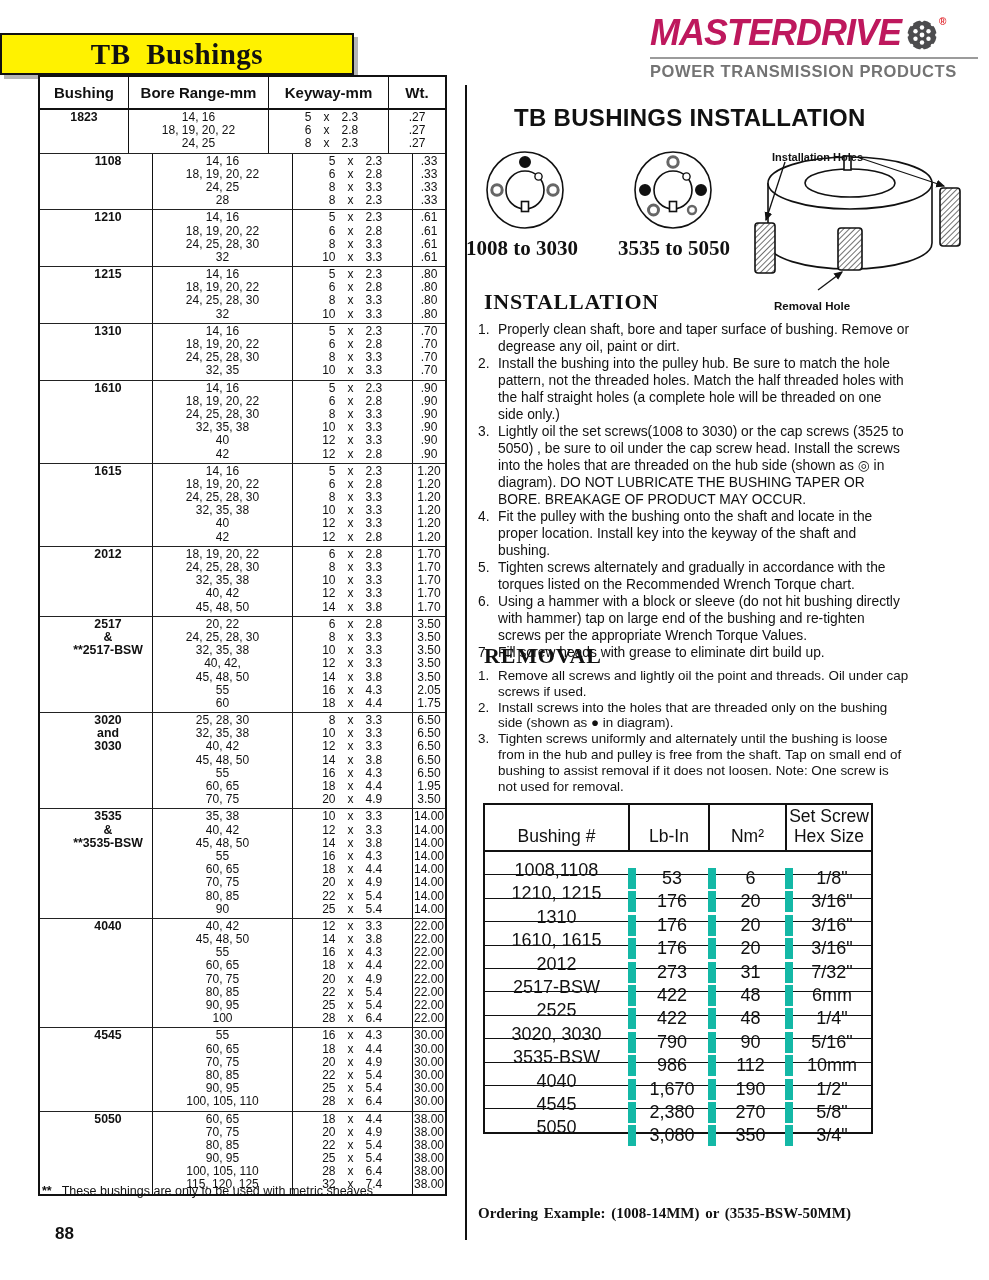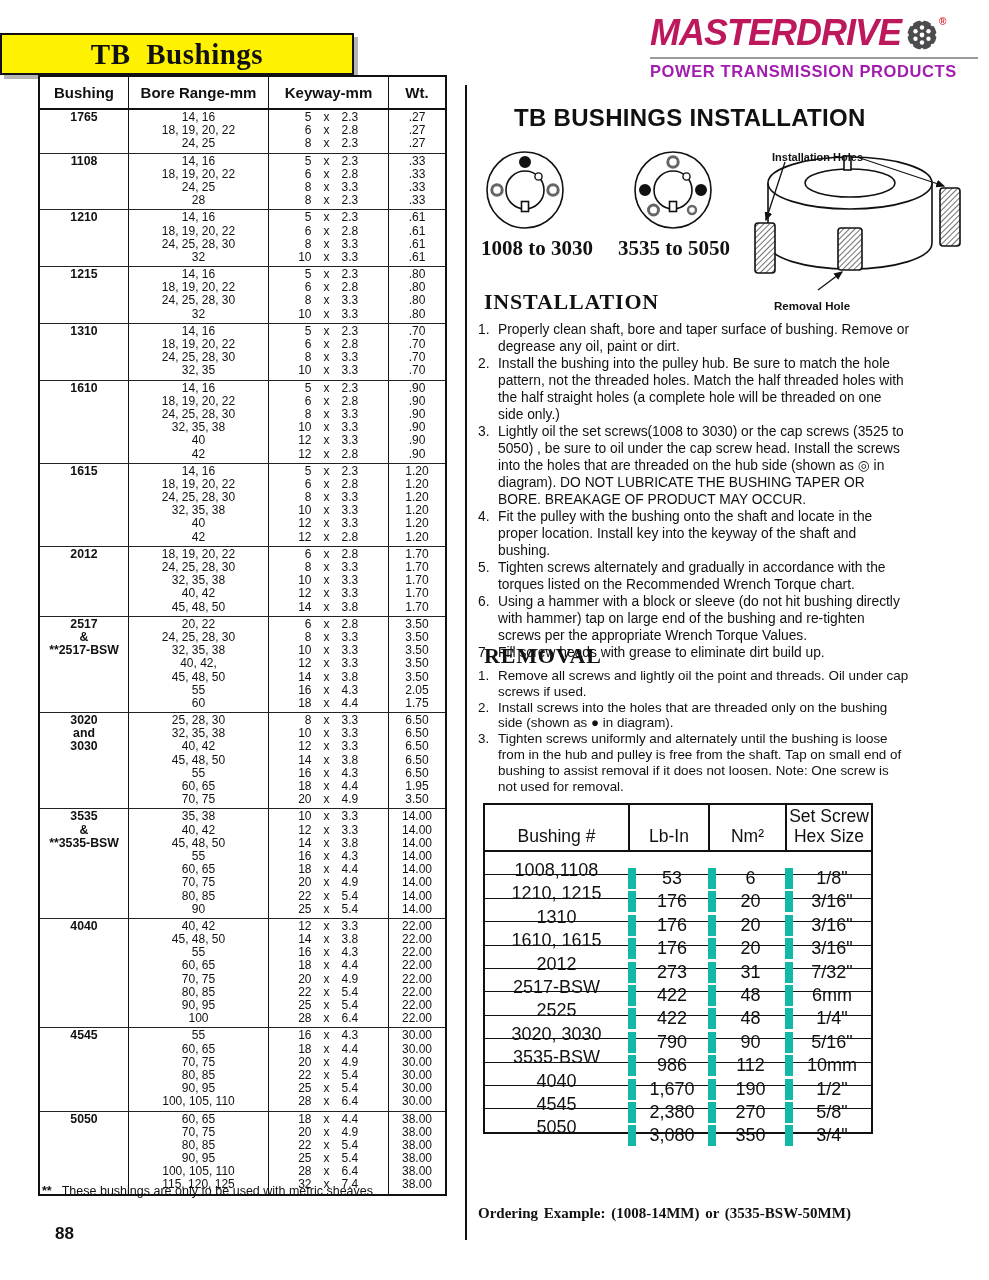--- a/index.html
+++ b/index.html
@@ -10,51 +10,51 @@
   .banner{position:absolute;left:0;top:33px;width:350px;height:38px;background:#fff200;
           border:2px solid #111;box-shadow:4px 4px 0 #b5b5b5;display:flex;align-items:center;justify-content:center;}
   .banner .t{font-family:"Liberation Serif",serif;font-weight:bold;font-size:29px;word-spacing:8px;letter-spacing:.5px;}
 
   .logo{position:absolute;left:650px;top:14px;width:328px;}
   .logo-row{display:flex;align-items:flex-start;justify-content:flex-start;}
   .brand{font-style:italic;font-weight:bold;font-size:36px;line-height:38px;color:#be185d;letter-spacing:-1px;white-space:nowrap;}
   .sprocket{margin-left:4px;margin-top:4px;}
   .reg{color:#e02128;font-size:10px;font-weight:bold;margin-top:2px;}
   .logo-rule{height:2px;background:#9b9b9b;margin:1px 0 3px 0;}
-  .tagline{font-weight:bold;font-size:16.5px;letter-spacing:.6px;color:#a21caf;white-space:nowrap;}
+  .tagline{font-weight:bold;font-size:16.5px;letter-spacing:.6px;color:#737373;white-space:nowrap;}
 
   
   .btable{position:absolute;left:38px;top:75px;width:405px;border:2px solid #111;background:#fff;}
   .bt-header{display:grid;grid-template-columns:88px 140px 120px 1fr;border-bottom:2px solid #111;}
   .bt-header>div{height:31px;display:flex;align-items:center;justify-content:center;
                  font-weight:bold;font-size:15px;}
   .bt-header>div+div{border-left:1.5px solid #111;}
   .tgroup{display:grid;grid-template-columns:88px 140px 120px 1fr;}
-  .tgroup+.tgroup{border-top:1.2px solid #222;}
+  .tgroup+.tgroup{border-top:1.2px solid #222;padding-left:24px;}
   .tgroup>div{padding:1px 0 2px 0;}
   .tgroup>div+div{border-left:1.5px solid #111;}
   .line{height:13.2px;line-height:13.2px;font-size:12px;text-align:center;white-space:nowrap;}
   .bcell .line{font-weight:bold;font-size:12.3px;}
   .kw{display:flex;justify-content:center;}
   .kw-w{width:26px;text-align:right;}
   .kw-x{width:16px;text-align:center;margin:0 7px;}
   .kw-h{width:30px;text-align:left;}
 
   .footnote{position:absolute;left:42px;top:1184px;font-size:12.5px;}
   .footnote .mk{font-weight:bold;margin-right:10px;}
   .pagenum{position:absolute;left:55px;top:1224px;font-weight:bold;font-size:17px;}
 
   
   .vdivider{position:absolute;left:465px;top:85px;width:2px;height:1155px;background:#111;}
 
   
   .r-heading{position:absolute;left:514px;top:104px;font-size:24px;font-weight:bold;letter-spacing:.3px;}
   .diag-svg{position:absolute;left:470px;top:138px;}
   .diag-cap{position:absolute;top:236px;font-family:"Liberation Serif",serif;font-weight:bold;font-size:21px;text-align:center;}
-  .cap-left{left:475px;width:124px;text-align:center;}
+  .cap-left{left:460px;width:124px;text-align:center;}
   .cap-right{left:610px;width:128px;}
   .hole-label{position:absolute;font-weight:bold;font-size:11px;color:#111;white-space:nowrap;}
   .lbl-install{left:772px;top:151px;}
   .lbl-removal{left:774px;top:300px;font-size:11.5px;}
 
   .sec-heading{position:absolute;font-family:"Liberation Serif",serif;font-weight:bold;font-size:22px;letter-spacing:.8px;}
   .h-install{left:484px;top:289px;}
   .h-removal{left:484px;top:643px;}
 
   .nlist{position:absolute;left:478px;width:432px;}
@@ -126,21 +126,21 @@
   <div class="btable">
     <div class="bt-header">
       <div>Bushing</div>
       <div>Bore Range-mm</div>
       <div>Keyway-mm</div>
       <div>Wt.</div>
     </div>
     <div id="bt-groups">
         <div class="tgroup">
           <div class="bcell">
-            <div class="line">1765</div>
+            <div class="line">1823</div>
           </div>
           <div class="borecell">
             <div class="line">14,  16</div>
             <div class="line">18, 19, 20, 22</div>
             <div class="line">24, 25</div>
           </div>
           <div class="kwcell">
             <div class="line kw">
               <span class="kw-w">5</span>
               <span class="kw-x">x</span>

